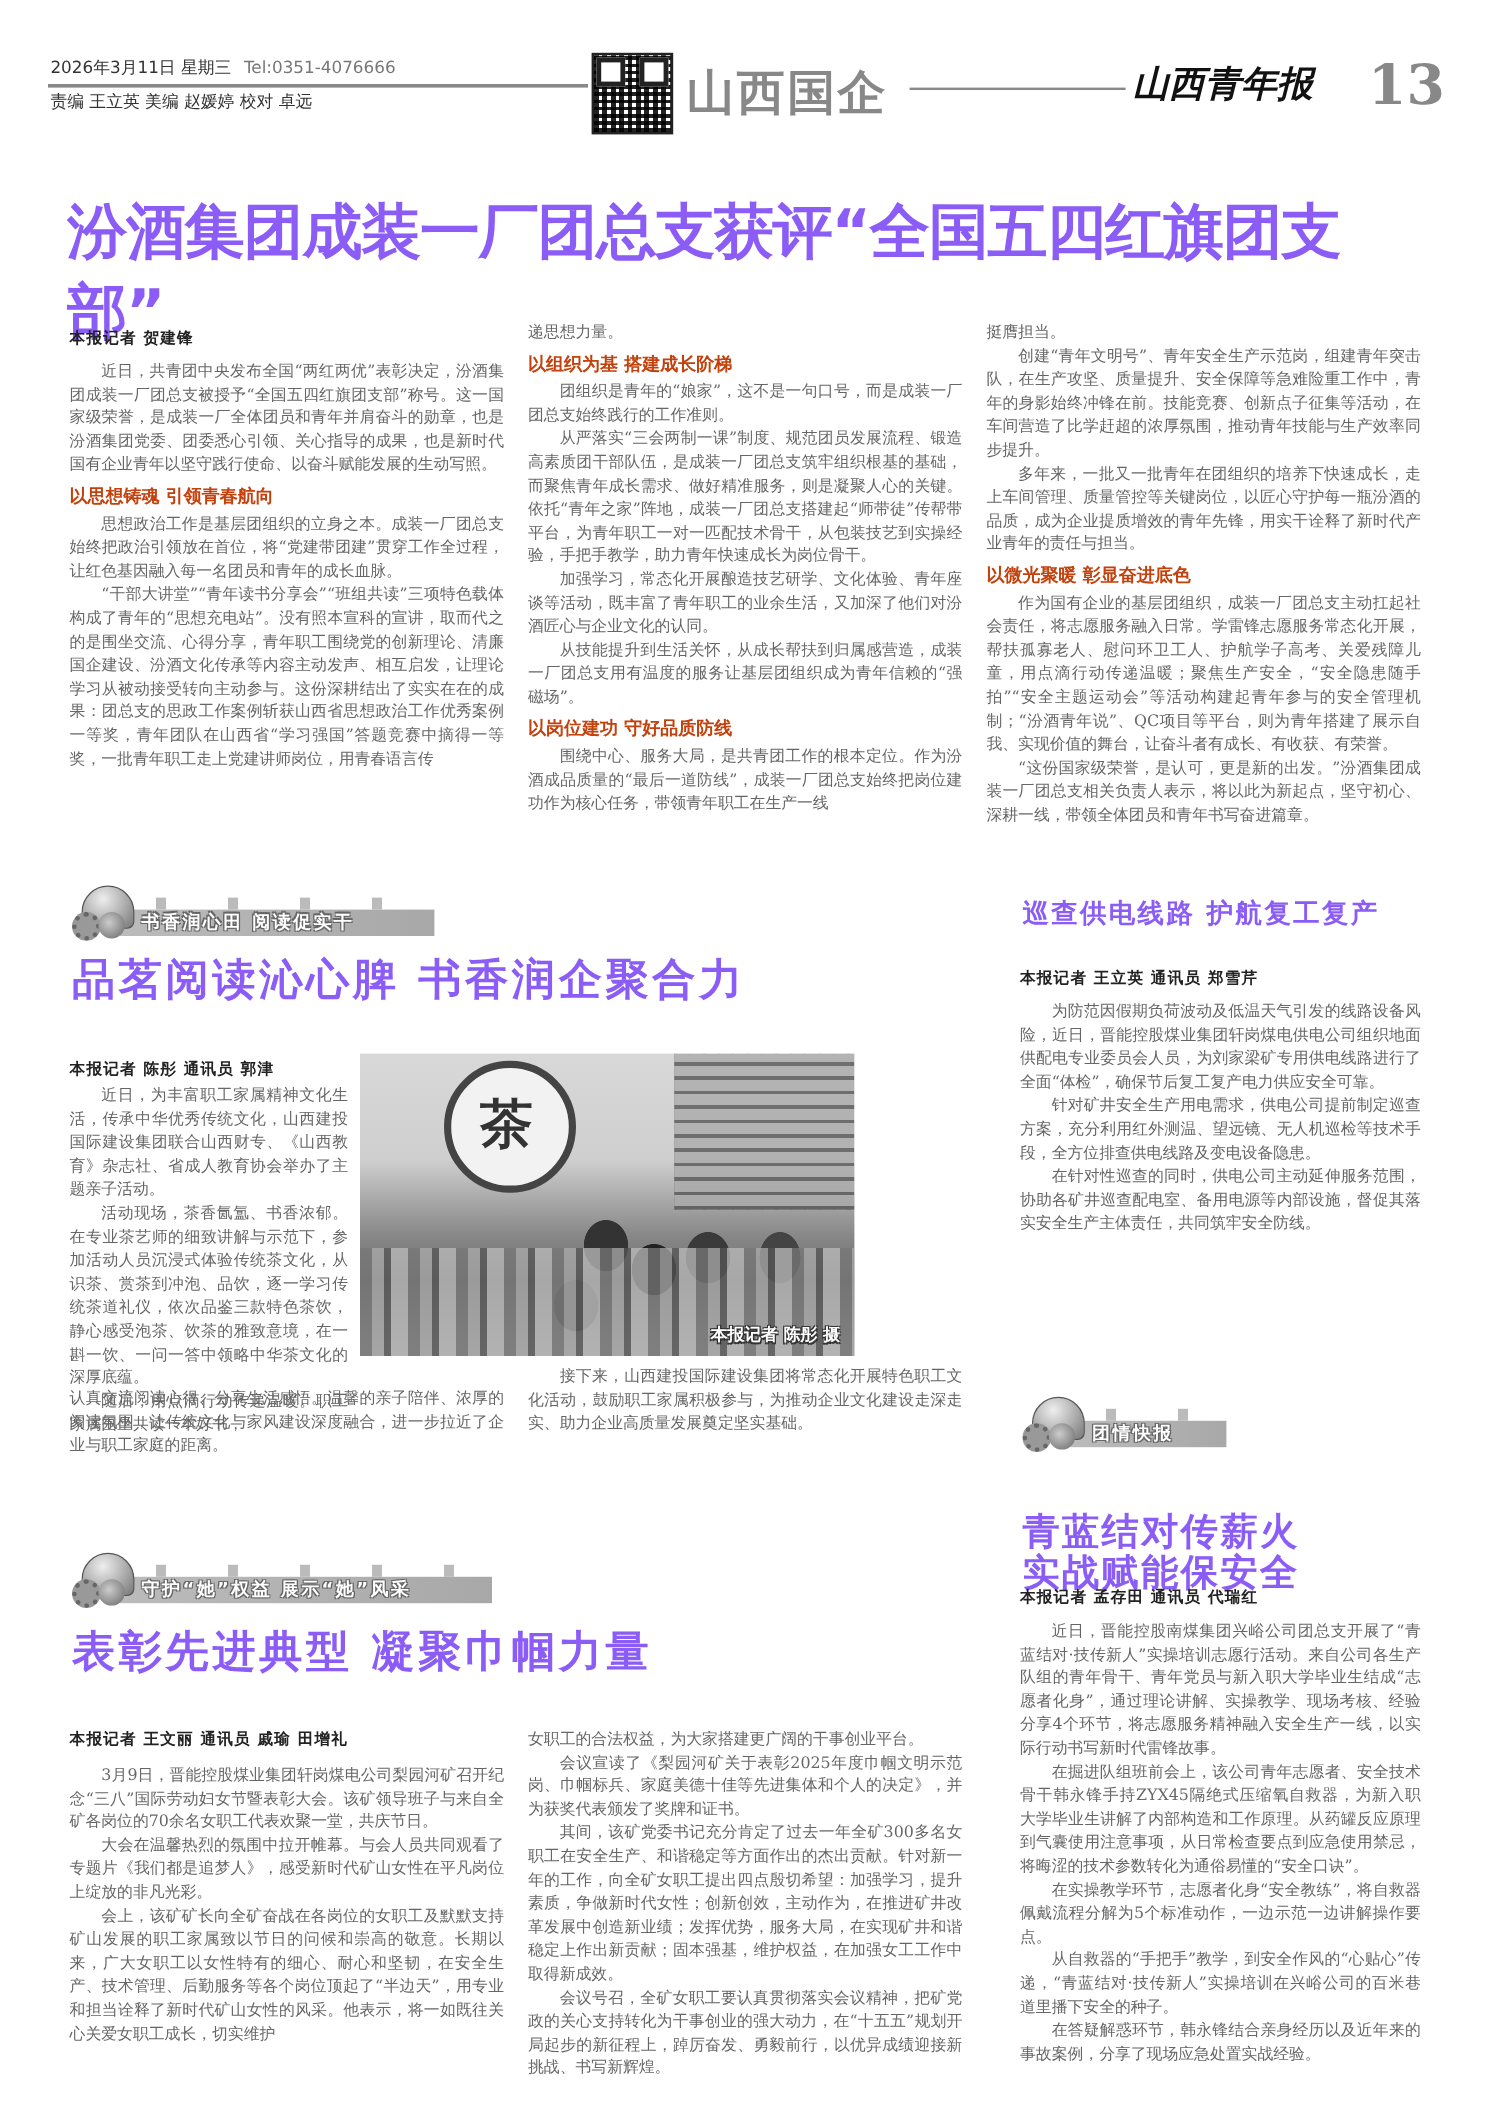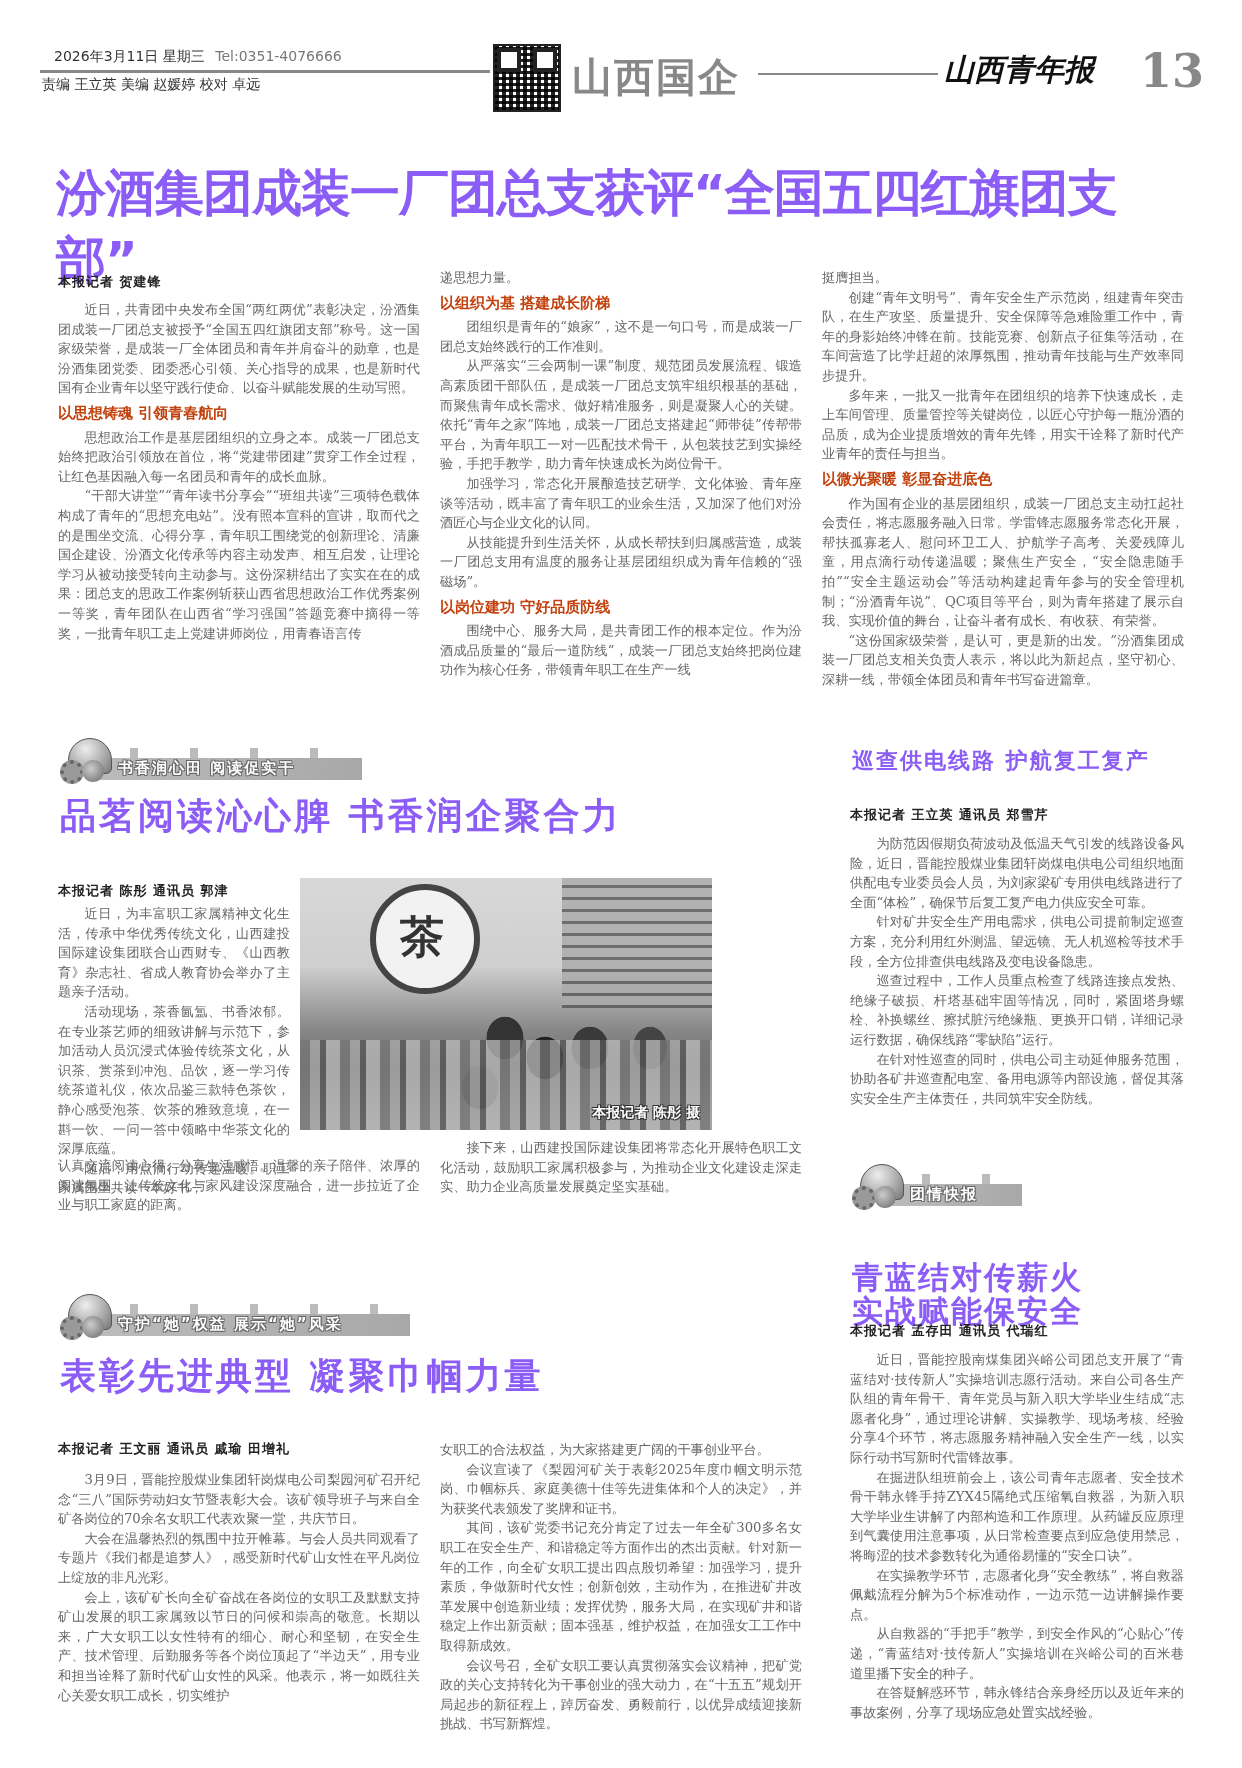--- a/index.html
+++ b/index.html
@@ -52,21 +52,21 @@
   .photo .tea-sign { position:absolute; left:70px; top:6px; width:110px; height:110px; border-radius:50%; border:6px solid #444; background:#f2f2f2; }
   .photo .tea-char { position:absolute; left:100px; top:30px; font-size:44px; font-weight:bold; color:#333; }
   .photo .table { position:absolute; left:0; bottom:0; width:100%; height:90px;
       background:repeating-linear-gradient(90deg,#777 0 10px,#aaa 10px 20px,#555 20px 26px,#bbb 26px 40px); opacity:.75; }
   .photo .credit { position:absolute; right:12px; bottom:8px; font-family:"DejaVu Sans","Liberation Sans",sans-serif; font-weight:bold; font-size:14px;
       color:#fff; text-shadow:1px 1px 0 #333,-1px -1px 0 #333,1px -1px 0 #333,-1px 1px 0 #333; }
 </style>
 </head>
 <body>
 
-<div class="abs masthead-meta" style="left:42px;top:48px;margin-left:12px;">
+<div class="abs masthead-meta" style="left:42px;top:48px;">
   <span>2026年3月11日 星期三</span>
   <span class="tel" style="margin-left:6px;">Tel:0351-4076666</span>
 </div>
 <div class="rule" style="left:40px;top:70px;width:450px;"></div>
 <div class="abs masthead-meta" style="left:42px;top:76px;">责编 王立英 美编 赵媛婷 校对 卓远</div>
 <div class="qr"></div>
 <div class="abs section-name" style="left:572px;top:50px;">山西国企</div>
 <div class="rule" style="left:758px;top:73px;width:180px;height:2px;"></div>
 <div class="abs paper-name" style="left:944px;top:50px;">山西青年报</div>
 <div class="abs page-num" style="left:1140px;top:44px;">13</div>
@@ -129,21 +129,20 @@
 </div>
 <div class="col" style="left:440px;top:1138px;width:362px;">
   <p>接下来，山西建投国际建设集团将常态化开展特色职工文化活动，鼓励职工家属积极参与，为推动企业文化建设走深走实、助力企业高质量发展奠定坚实基础。</p>
 </div>
 
 <div class="abs headline" style="left:852px;top:746px;font-size:22px;letter-spacing:2px;">巡查供电线路 护航复工复产</div>
 <div class="abs byline" style="left:850px;top:806px;">本报记者 王立英 通讯员 郑雪芹</div>
 <div class="col" style="left:850px;top:834px;width:334px;">
   <p>为防范因假期负荷波动及低温天气引发的线路设备风险，近日，晋能控股煤业集团轩岗煤电供电公司组织地面供配电专业委员会人员，为刘家梁矿专用供电线路进行了全面“体检”，确保节后复工复产电力供应安全可靠。</p>
   <p>针对矿井安全生产用电需求，供电公司提前制定巡查方案，充分利用红外测温、望远镜、无人机巡检等技术手段，全方位排查供电线路及变电设备隐患。</p>
-  <p>巡查过程中，工作人员重点检查了线路连接点发热、绝缘子破损、杆塔基础牢固等情况，同时，紧固塔身螺栓、补换螺丝、擦拭脏污绝缘瓶、更换开口销，详细记录运行数据，确保线路“零缺陷”运行。</p>
   <p>在针对性巡查的同时，供电公司主动延伸服务范围，协助各矿井巡查配电室、备用电源等内部设施，督促其落实安全生产主体责任，共同筑牢安全防线。</p>
 </div>
 
 <div class="banner" style="left:60px;top:1302px;width:330px;">
   <div class="bar" style="width:310px;"></div>
   <div class="helmet"></div>
   <div class="gear"></div>
   <div class="ball"></div>
   <div class="txt">守护“她”权益 展示“她”风采</div>
 </div>

